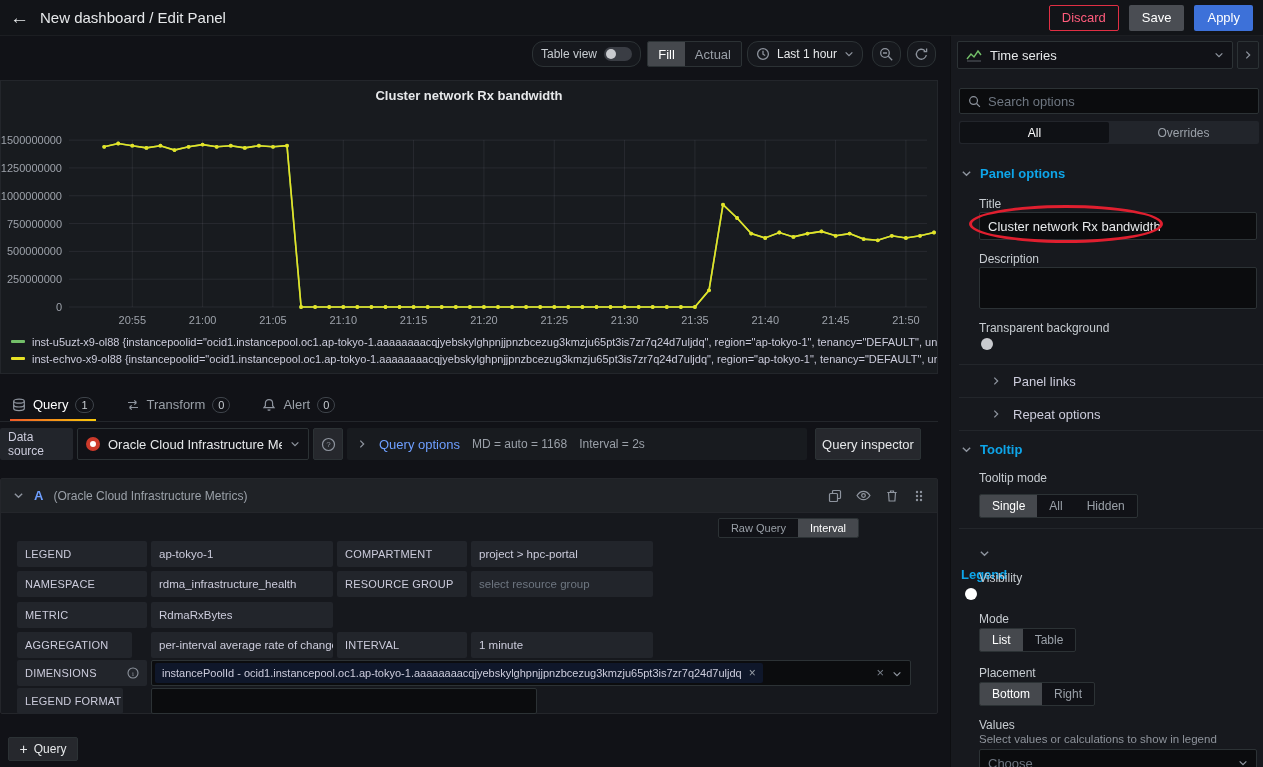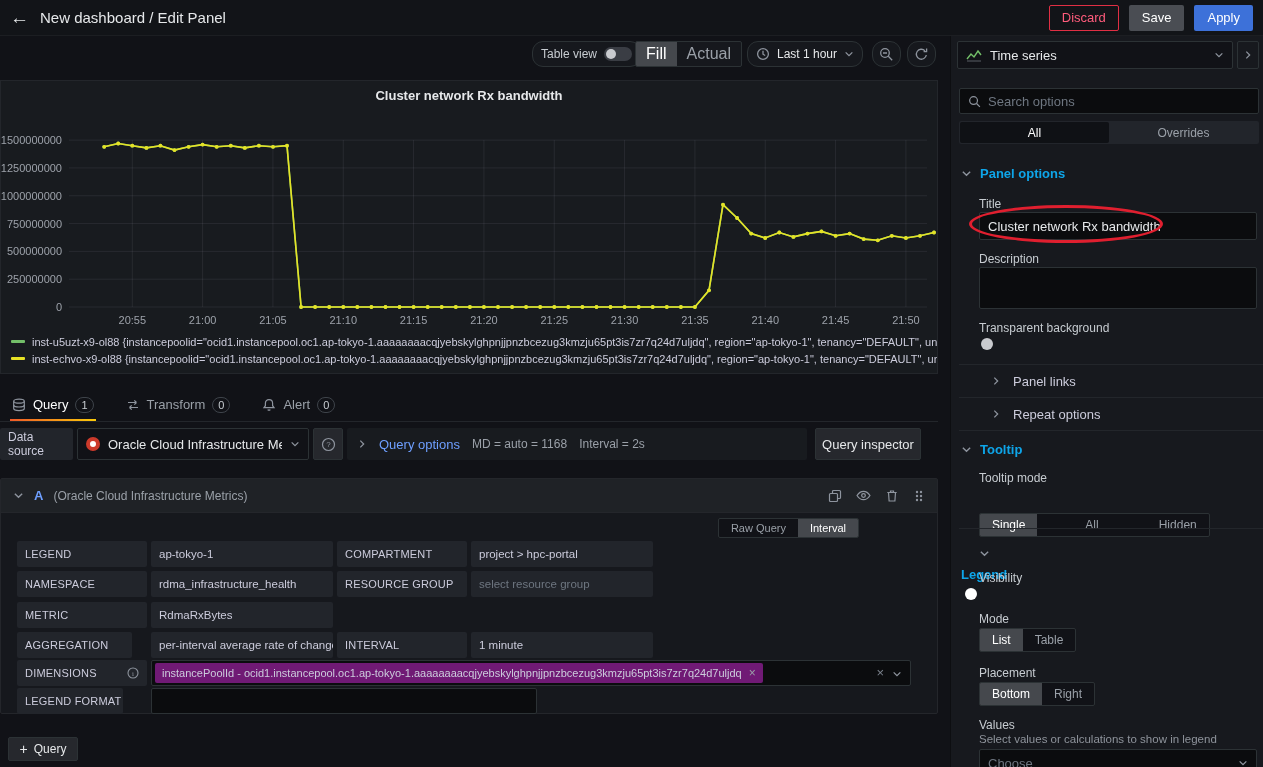--- a/index.html
+++ b/index.html
@@ -16,21 +16,21 @@
   .app-title { color:#e6e8ea; font-size:15px; }
   .hdr-btns { margin-left:auto; display:flex; gap:10px; }
   .btn { height:26px; border-radius:2px; padding:0 12px; display:inline-flex; align-items:center; font-size:13px; cursor:pointer; border:1px solid transparent; }
   .btn-discard { color:#ff5c7c; border-color:#e02f44; background:transparent; }
   .btn-save { background:#4a4d53; color:#fff; }
   .btn-apply { background:#3d71d9; color:#fff; }
 
   
   .tool-box { height:26px; border:1px solid #2c3235; border-radius:11px; background:#16181d; display:flex; align-items:center; padding:0 8px; gap:7px; color:#c7ccd1; font-size:12px; }
   .seg-group { height:26px; border:1px solid #2c3235; border-radius:2px; background:#16181d; display:flex; overflow:hidden; }
-  .seg { padding:0 10px; display:flex; align-items:center; font-size:16px; color:#9aa0a8; cursor:pointer; }
+  .seg { padding:0 10px; display:flex; align-items:center; font-size:13px; color:#9aa0a8; cursor:pointer; }
   .seg.active { background:#45484d; color:#fff; }
   .toggle { width:28px; height:14px; border-radius:8px; background:#3a3d44; position:relative; cursor:pointer; }
   .toggle .knob { position:absolute; top:2px; left:2px; width:10px; height:10px; border-radius:50%; background:#c9cbcf; }
   .toggle.on { background:#3d71d9; }
   .toggle.on .knob { left:auto; right:2px; background:#fff; }
   .toggle.lg { width:32px; height:16px; } .toggle.lg .knob { width:12px; height:12px; }
 
   
   .panel { left:0; top:80px; width:938px; height:294px; background:#181b1f; border:1px solid #23262b; }
   .panel-title { text-align:center; color:#e6e8ea; font-size:13px; font-weight:bold; padding-top:7px; height:26px; }
@@ -59,21 +59,21 @@
   .qsec { left:0; top:478px; width:938px; height:236px; background:#16181d; border:1px solid #24262b; border-radius:2px; }
   .qsec-head { height:34px; background:#1f2226; border-bottom:1px solid #24262b; display:flex; align-items:center; padding:0 12px; gap:10px; }
   .qref { color:#6e9fff; font-size:13px; font-weight:bold; }
   .qhint { color:#9aa0a8; font-size:12px; }
   .qicons { margin-left:auto; display:flex; gap:14px; }
   .qbody { position:relative; height:200px; }
   .fbox { position:absolute; height:26px; background:#22252b; border-radius:2px; display:flex; align-items:center; padding:0 8px; font-size:11.5px; color:#ccccdc; white-space:nowrap; overflow:hidden; }
   .fbox.lbl { font-size:11px; letter-spacing:0.2px; }
   .fbox.dark { background:#0b0c0e; border:1px solid #2c3235; }
   .placeholder { color:#6e7680; }
-  .chip { background:#701a75; border-radius:2px; height:20px; display:flex; align-items:center; gap:7px; padding:0 7px; font-size:11px; color:#ccccdc; white-space:nowrap; }
+  .chip { background:#0f172a; border-radius:2px; height:20px; display:flex; align-items:center; gap:7px; padding:0 7px; font-size:11px; color:#ccccdc; white-space:nowrap; }
   .chip .x { color:#9aa0a8; cursor:pointer; font-size:12px; }
 
   
   .sidebar { left:950px; top:36px; width:313px; height:731px; background:#17191e; border-left:1px solid #0d0e11; }
   .side-sec-head { display:flex; align-items:center; gap:8px; color:#0ea5e9; font-size:13px; font-weight:bold; cursor:pointer; }
   .side-lbl { font-size:12px; color:#c7ccd1; }
   .side-input { background:#0b0c0e; border:1px solid #2c3235; border-radius:2px; color:#e6e8ea; font-size:13px; padding:0 8px; width:100%; height:100%; font-family:"Liberation Sans",sans-serif; }
   .divider { height:1px; background:#23262b; }
   .seg-sm { height:24px; display:flex; border:1px solid #2c3235; border-radius:2px; background:#111217; overflow:hidden; width:max-content; }
   .seg-sm .seg { font-size:12px; padding:0 12px; }
@@ -549,21 +549,21 @@
   
   <div class="abs side-sec-head" style="left:10px; top:406px;">
     <span class="icon">
       <svg width="11" height="11" viewBox="0 0 12 12">
           <path d="M2 4l4 4 4-4" fill="none" stroke="currentColor" stroke-width="1.5"></path>
         </svg>
     </span>
     <span>Tooltip</span>
   </div>
   <div class="abs side-lbl" style="left:28px; top:435px;">Tooltip mode</div>
-  <div class="abs seg-sm" style="left:28px; top:477px;gap:36px;">
+  <div class="abs seg-sm" style="left:28px; top:458px;">
     <span class="seg active">Single</span>
     <span class="seg">All</span>
     <span class="seg">Hidden</span>
   </div>
   <div class="abs divider" style="left:8px; top:492px; right:0;"></div>
 
   
   <div class="abs side-sec-head" style="left:10px; top:512px;flex-direction:column;">
     <span class="icon">
       <svg width="11" height="11" viewBox="0 0 12 12">

